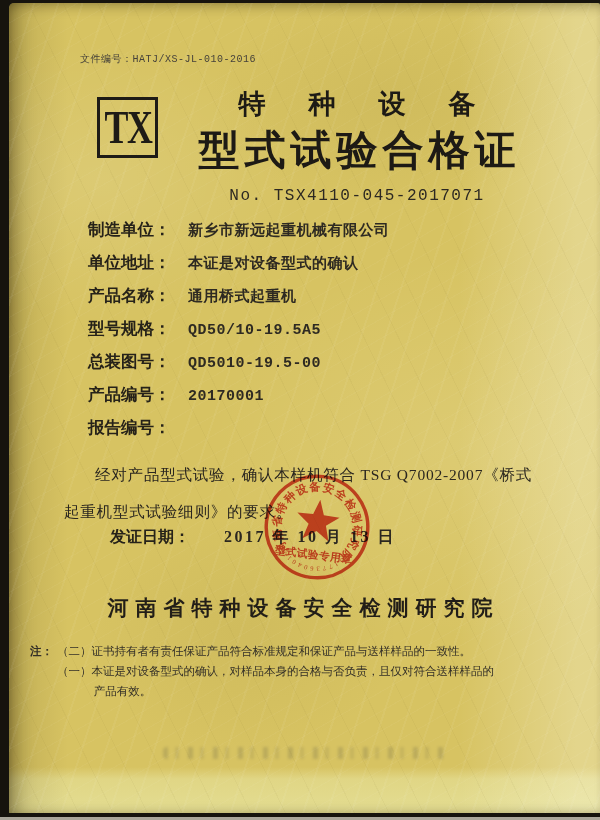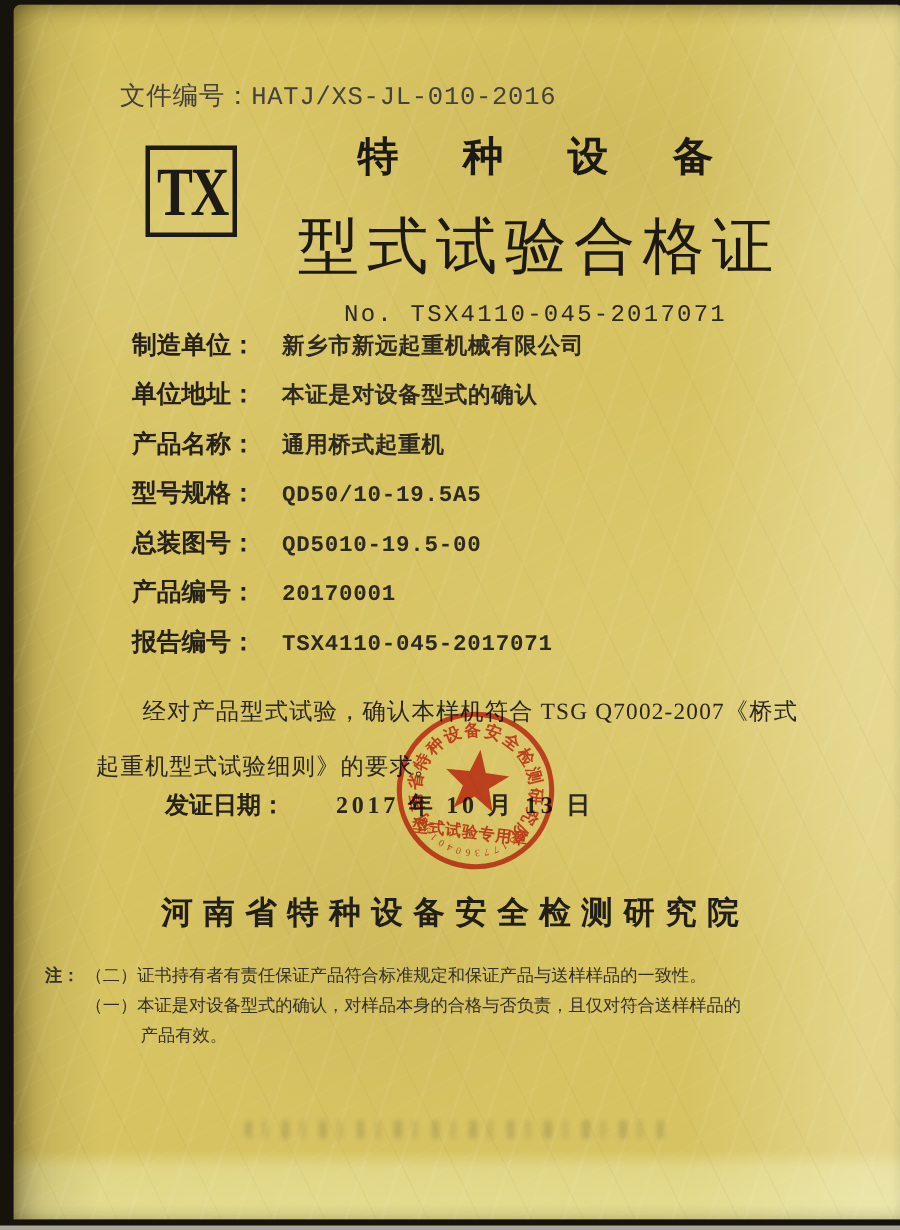--- a/index.html
+++ b/index.html
@@ -42,21 +42,21 @@
       repeating-linear-gradient(108deg, rgba(255,255,245,.05) 0 2px, transparent 2px 23px),
       repeating-linear-gradient(64deg, rgba(100,85,25,.045) 0 1px, transparent 1px 31px),
       repeating-linear-gradient(150deg, rgba(255,255,240,.04) 0 1px, transparent 1px 17px);
     pointer-events: none;
   }
 
   .stage { position: absolute; left: -9px; top: -3px; width: 600px; height: 820px; }
 
   .file-number {
     position: absolute; left: 80px; top: 52px;
-    font-size: 17px; letter-spacing: .5px;
+    font-size: 10px; letter-spacing: .5px;
     color: #45413a;
     font-family: "Liberation Mono", "DejaVu Sans Mono", monospace;
   }
   .file-number .cn { font-family: "Liberation Serif", "DejaVu Serif", serif; }
 
   .tx-box {
     position: absolute; left: 97px; top: 97px;
     width: 61px; height: 61px;
     border: 3px solid #1e1b16;
     display: flex; align-items: center; justify-content: center;
@@ -70,22 +70,22 @@
   .titles {
     position: absolute; left: 168px; top: 86px; width: 378px;
     text-align: center; color: #1d1a15;
   }
   .title-category {
     display: inline-block;
     font-size: 27px; font-weight: bold;
     letter-spacing: 43px; margin-right: -43px;
   }
   .title-main {
-    margin-top: 15px;
-    font-size: 41px; font-weight: normal;
+    margin-top: 1px;
+    font-size: 41px; font-weight: bold;
     letter-spacing: 5px; margin-right: -5px;
     white-space: nowrap;
   }
   .certificate-no {
     margin-top: 9px;
     font-size: 16px; color: #2c2822;
     letter-spacing: 1.5px;
     font-family: "Liberation Mono", "DejaVu Sans Mono", monospace;
   }
 
@@ -207,21 +207,20 @@
         <div class="field-row">
           <span class="field-label">总装图号：</span>
           <span class="field-value">QD5010-19.5-00</span>
         </div>
         <div class="field-row">
           <span class="field-label">产品编号：</span>
           <span class="field-value">20170001</span>
         </div>
         <div class="field-row">
           <span class="field-label">报告编号：</span>
-          <span class="field-value">TSX4110-045-2017071</span>
         </div>
       </div>
 
       <div class="statement">经对产品型式试验，确认本样机符合 TSG Q7002-2007《桥式起重机型式试验细则》的要求。</div>
 
       <div class="issue-date">
         <span>发证日期：</span>
         <span class="issue-date-value">2017 年 10 月 13 日</span>
       </div>
 

